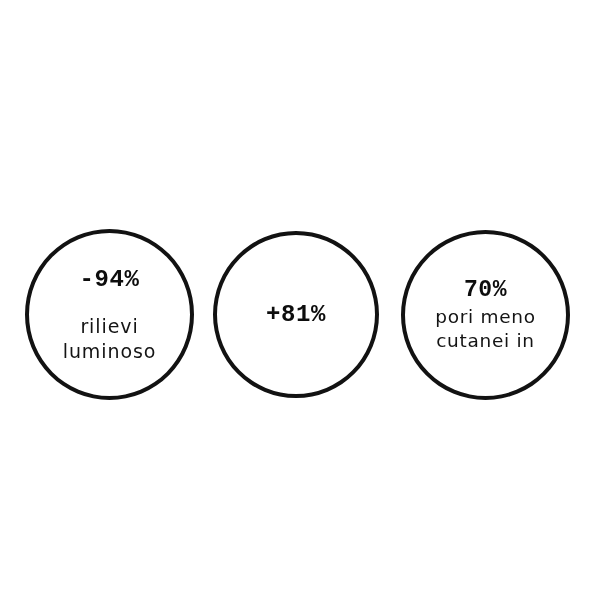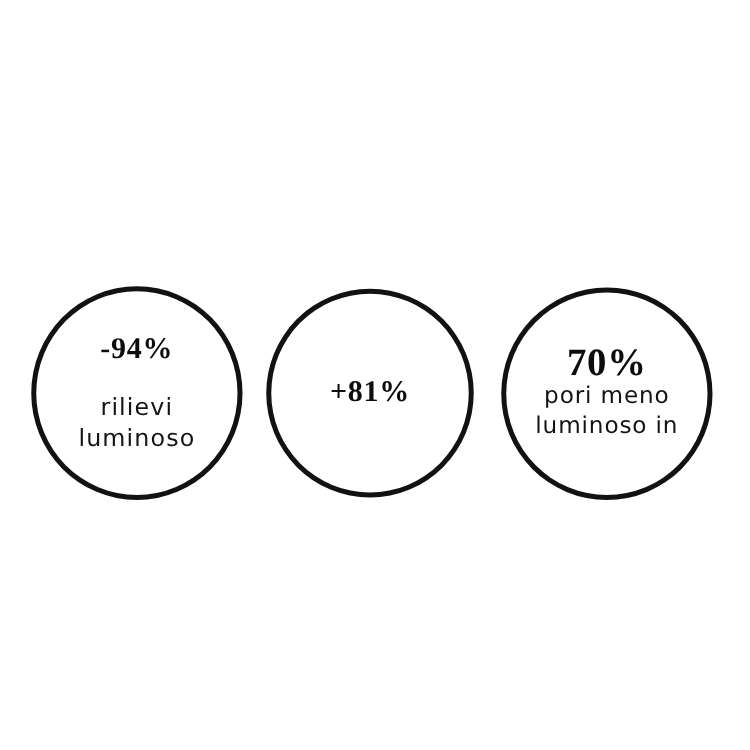--- a/index.html
+++ b/index.html
@@ -62,21 +62,21 @@
   
   .stat-circle.c3 {
     left: 401px;
     top: 230px;
     width: 169px;
     height: 170px;
   }
 
   .stat-value {
     display: block;
-    font-family: Liberation Serif, serif;
+    font-family: Liberation Mono, monospace;
     font-weight: 700;
     font-size: 24px;
     line-height: 27px;
     letter-spacing: 0.6px;
     color: #0d0d0d;
     white-space: nowrap;
   }
 
   .stat-label {
     display: block;
@@ -89,21 +89,21 @@
     white-space: nowrap;
   }
 
   .stat-label-lines {
     display: block;
     margin-top: 21px;
   }
 
   
   .c3 .stat-value {
-    font-size: 31px;
+    font-size: 23px;
     line-height: 26px;
   }
   .c3 .stat-label {
     font-size: 18.5px;
     line-height: 24px;
     letter-spacing: 0.7px;
   }
   .c3 .stat-label-lines {
     margin-top: 2px;
   }
@@ -123,18 +123,18 @@
     </div>
 
     <div class="stat-circle c2">
       <span class="stat-value">+81%</span>
     </div>
 
     <div class="stat-circle c3">
       <span class="stat-value">70%</span>
       <span class="stat-label-lines">
         <span class="stat-label">pori meno</span>
-        <span class="stat-label">luminoso in</span>
+        <span class="stat-label">cutanei in</span>
       </span>
     </div>
 
   </div>
 </div>
 
 </body></html>

